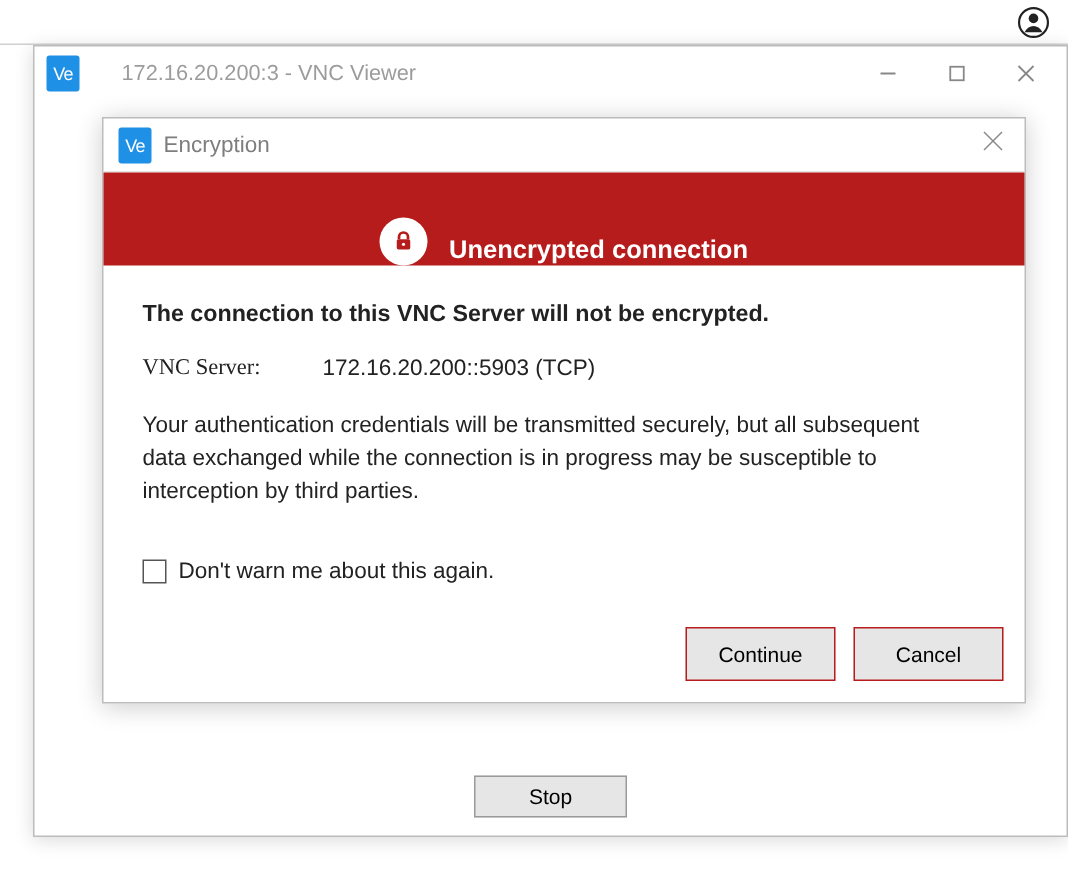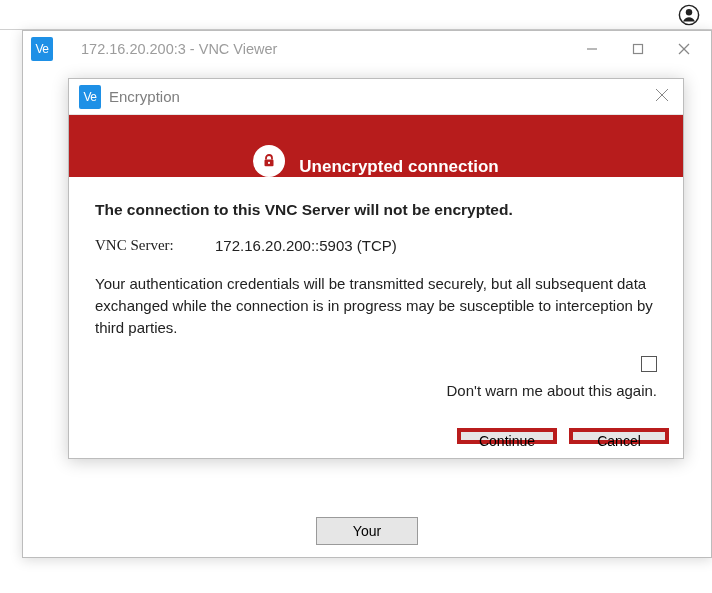--- a/index.html
+++ b/index.html
@@ -95,41 +95,41 @@
     font-weight: 700;
     font-size: 17px;
   }
   .lock-circle {
     width: 32px; height: 32px;
     border-radius: 50%;
     background: #ffffff;
     display: flex; align-items: center; justify-content: center;
   }
   .body-area {
-    padding: 22px 26px 18px 26px;
+    padding: 22px 44px 18px 26px;
     color: #222;
     font-size: 15px;
     line-height: 1.45;
   }
   .bold-line { font-weight: 700; margin-bottom: 14px; font-size: 15.5px; }
   .row-kv { display: flex; margin-bottom: 16px; }
   .row-kv .k { width: 120px; font-family: Liberation Serif, serif; }
-  .warn-check { display: flex; align-items: flex-end; gap: 8px; margin-top: 18px; flex-direction: column; }
+  .warn-check { display: flex; align-items: center; gap: 8px; margin-top: 32px; }
   .chk {
     width: 16px; height: 16px; border: 1px solid #555; background:#fff;
   }
   .btn-row {
     display: flex; justify-content: flex-end; gap: 12px;
     padding: 8px 14px 14px 14px;
   }
   .btn {
     min-width: 100px;
-    height: 16px;
+    height: 36px;
     background: #e6e6e6;
-    border: 4px solid #b91c1c;
+    border: 1px solid #b91c1c;
     font-size: 14px;
     font-family: inherit;
     cursor: pointer;
   }
   .stop-btn-wrap {
     position: absolute;
     left: 0; right: 0;
     bottom: 12px;
     display: flex;
     justify-content: center;
@@ -171,21 +171,21 @@
     </div>
     <div class="win-btn">
       <svg width="14" height="14">
           <line x1="2" y1="2" x2="12" y2="12" stroke="#888" stroke-width="1.2"></line>
           <line x1="12" y1="2" x2="2" y2="12" stroke="#888" stroke-width="1.2"></line>
         </svg>
     </div>
   </div>
 
   <div class="stop-btn-wrap">
-    <button class="stop-btn">Your</button>
+    <button class="stop-btn">Stop</button>
   </div>
 </div>
 
 <div class="inner-dialog">
   <div class="inner-titlebar">
     <span class="ve-badge">V‎e</span>
     <span>Encryption</span>
     <span class="spacer"></span>
     <span class="close-x">
       <svg width="14" height="14">

